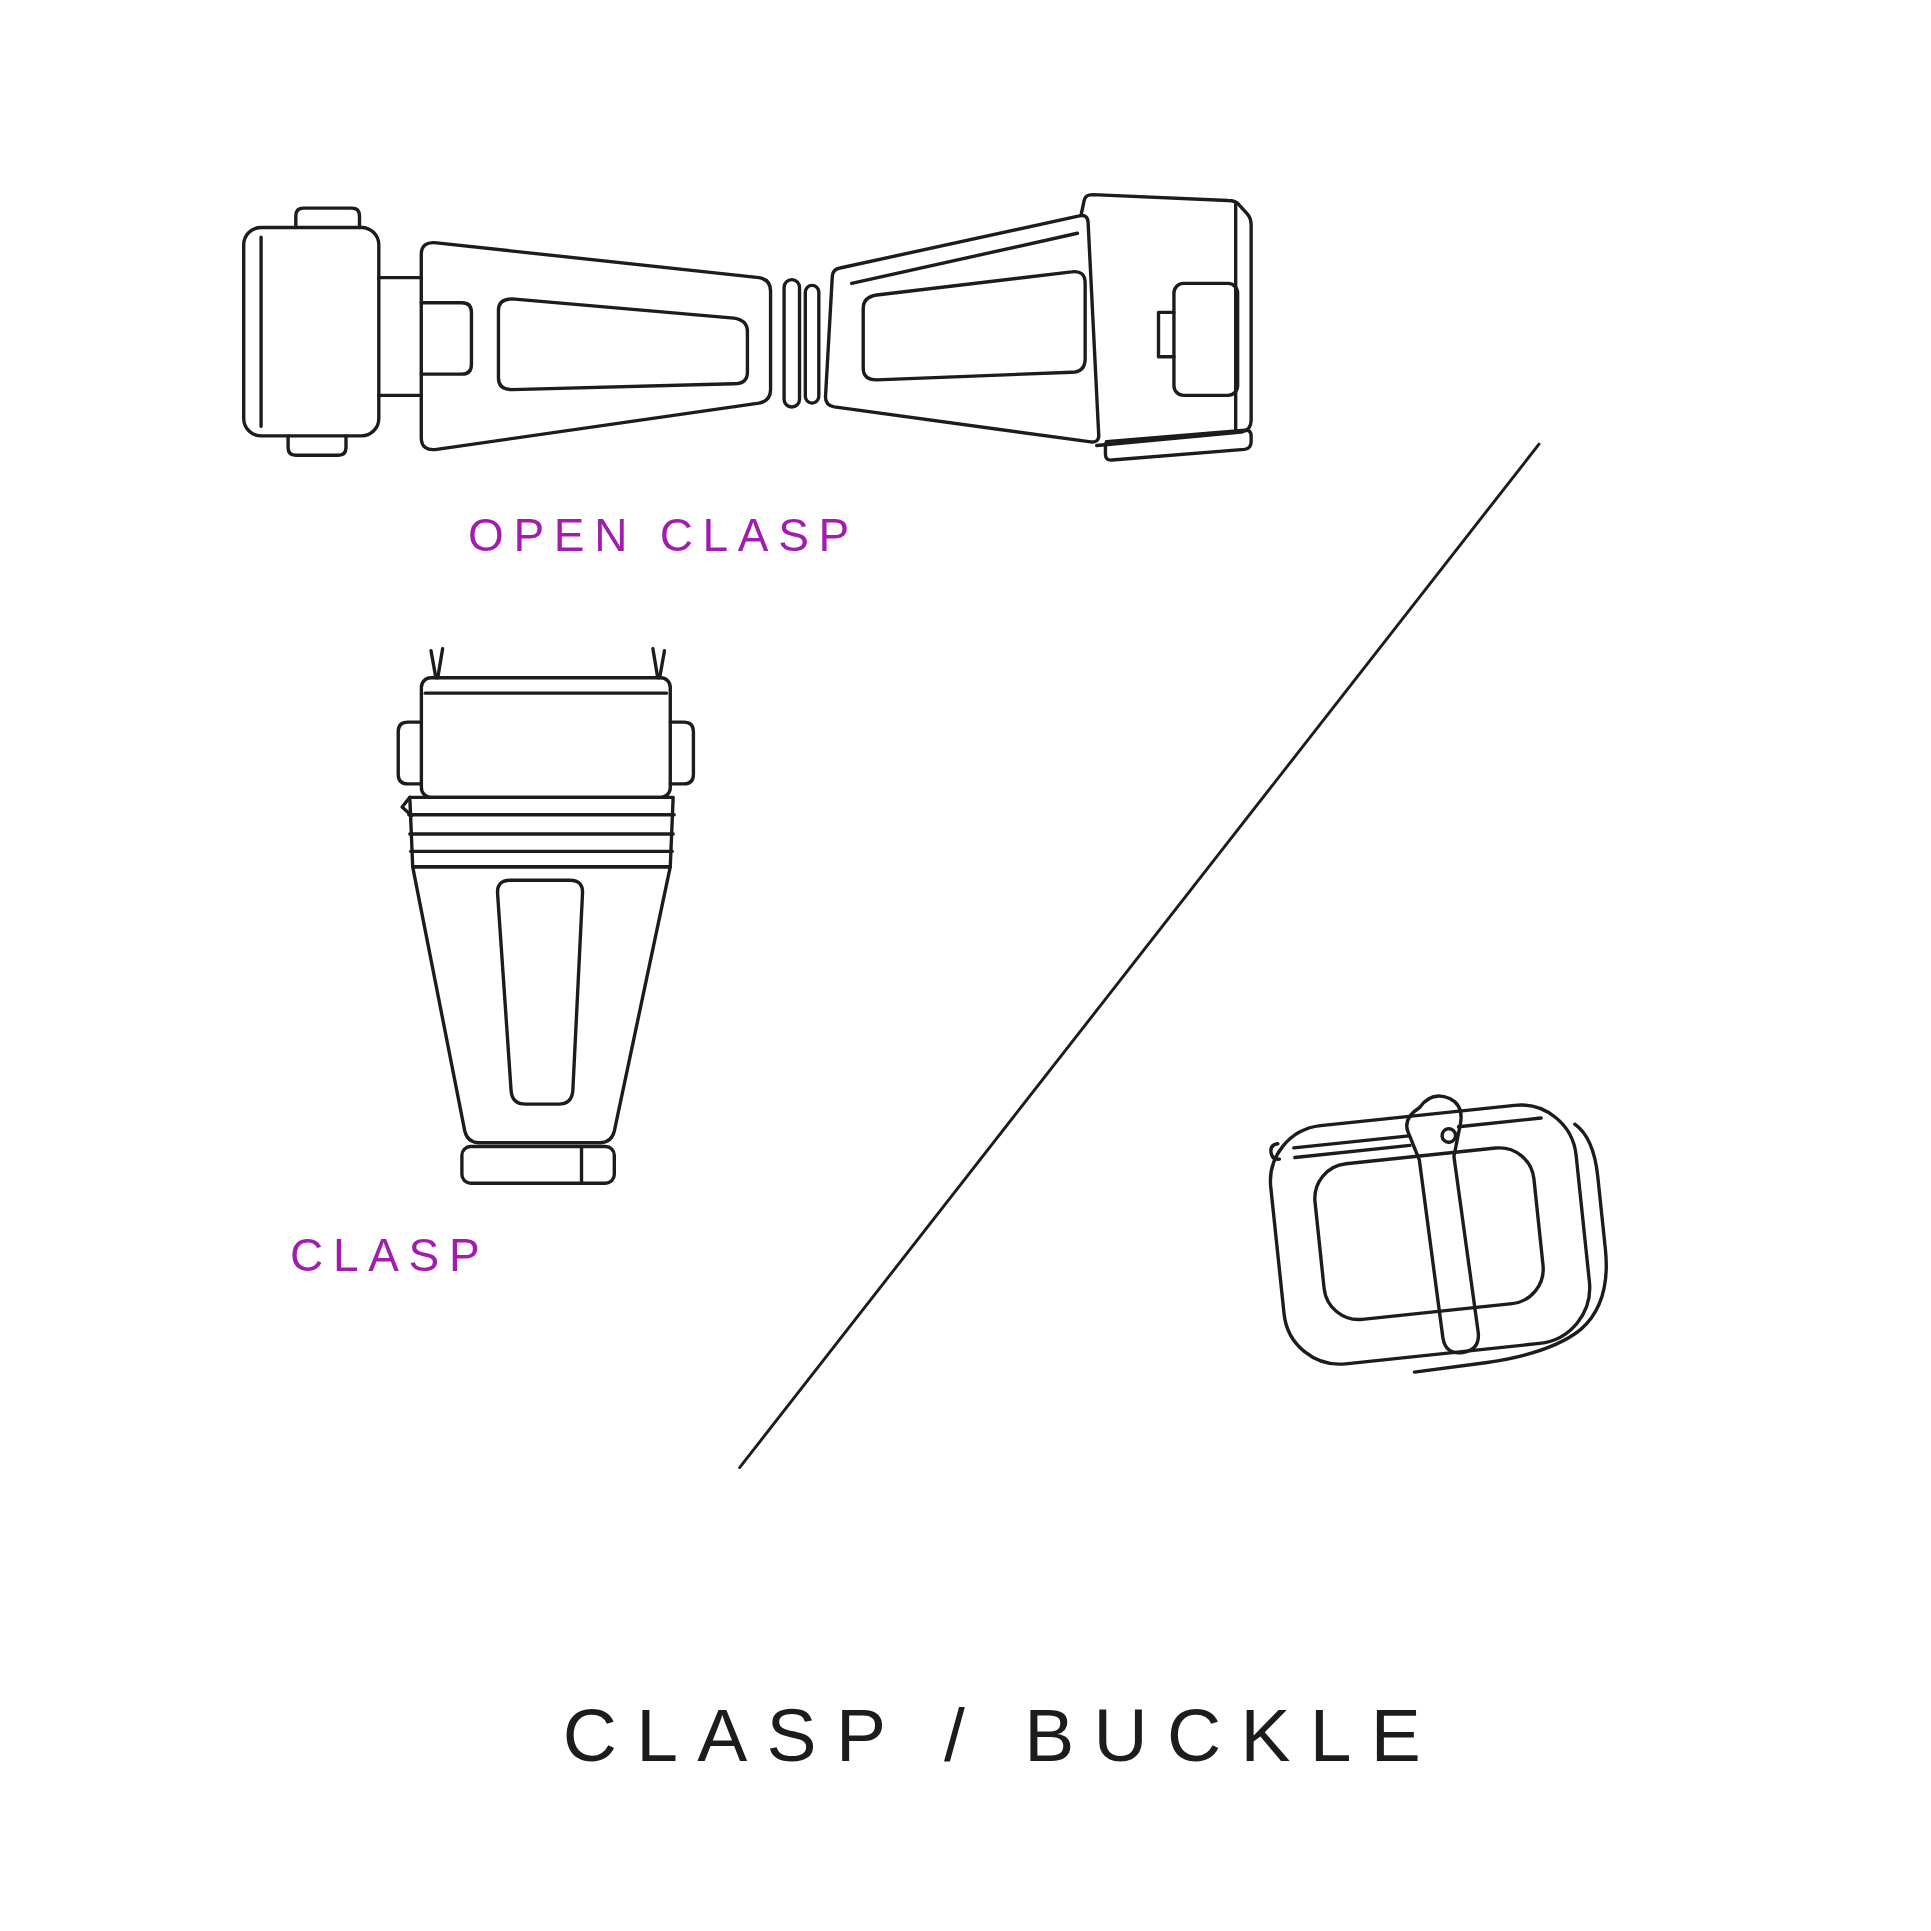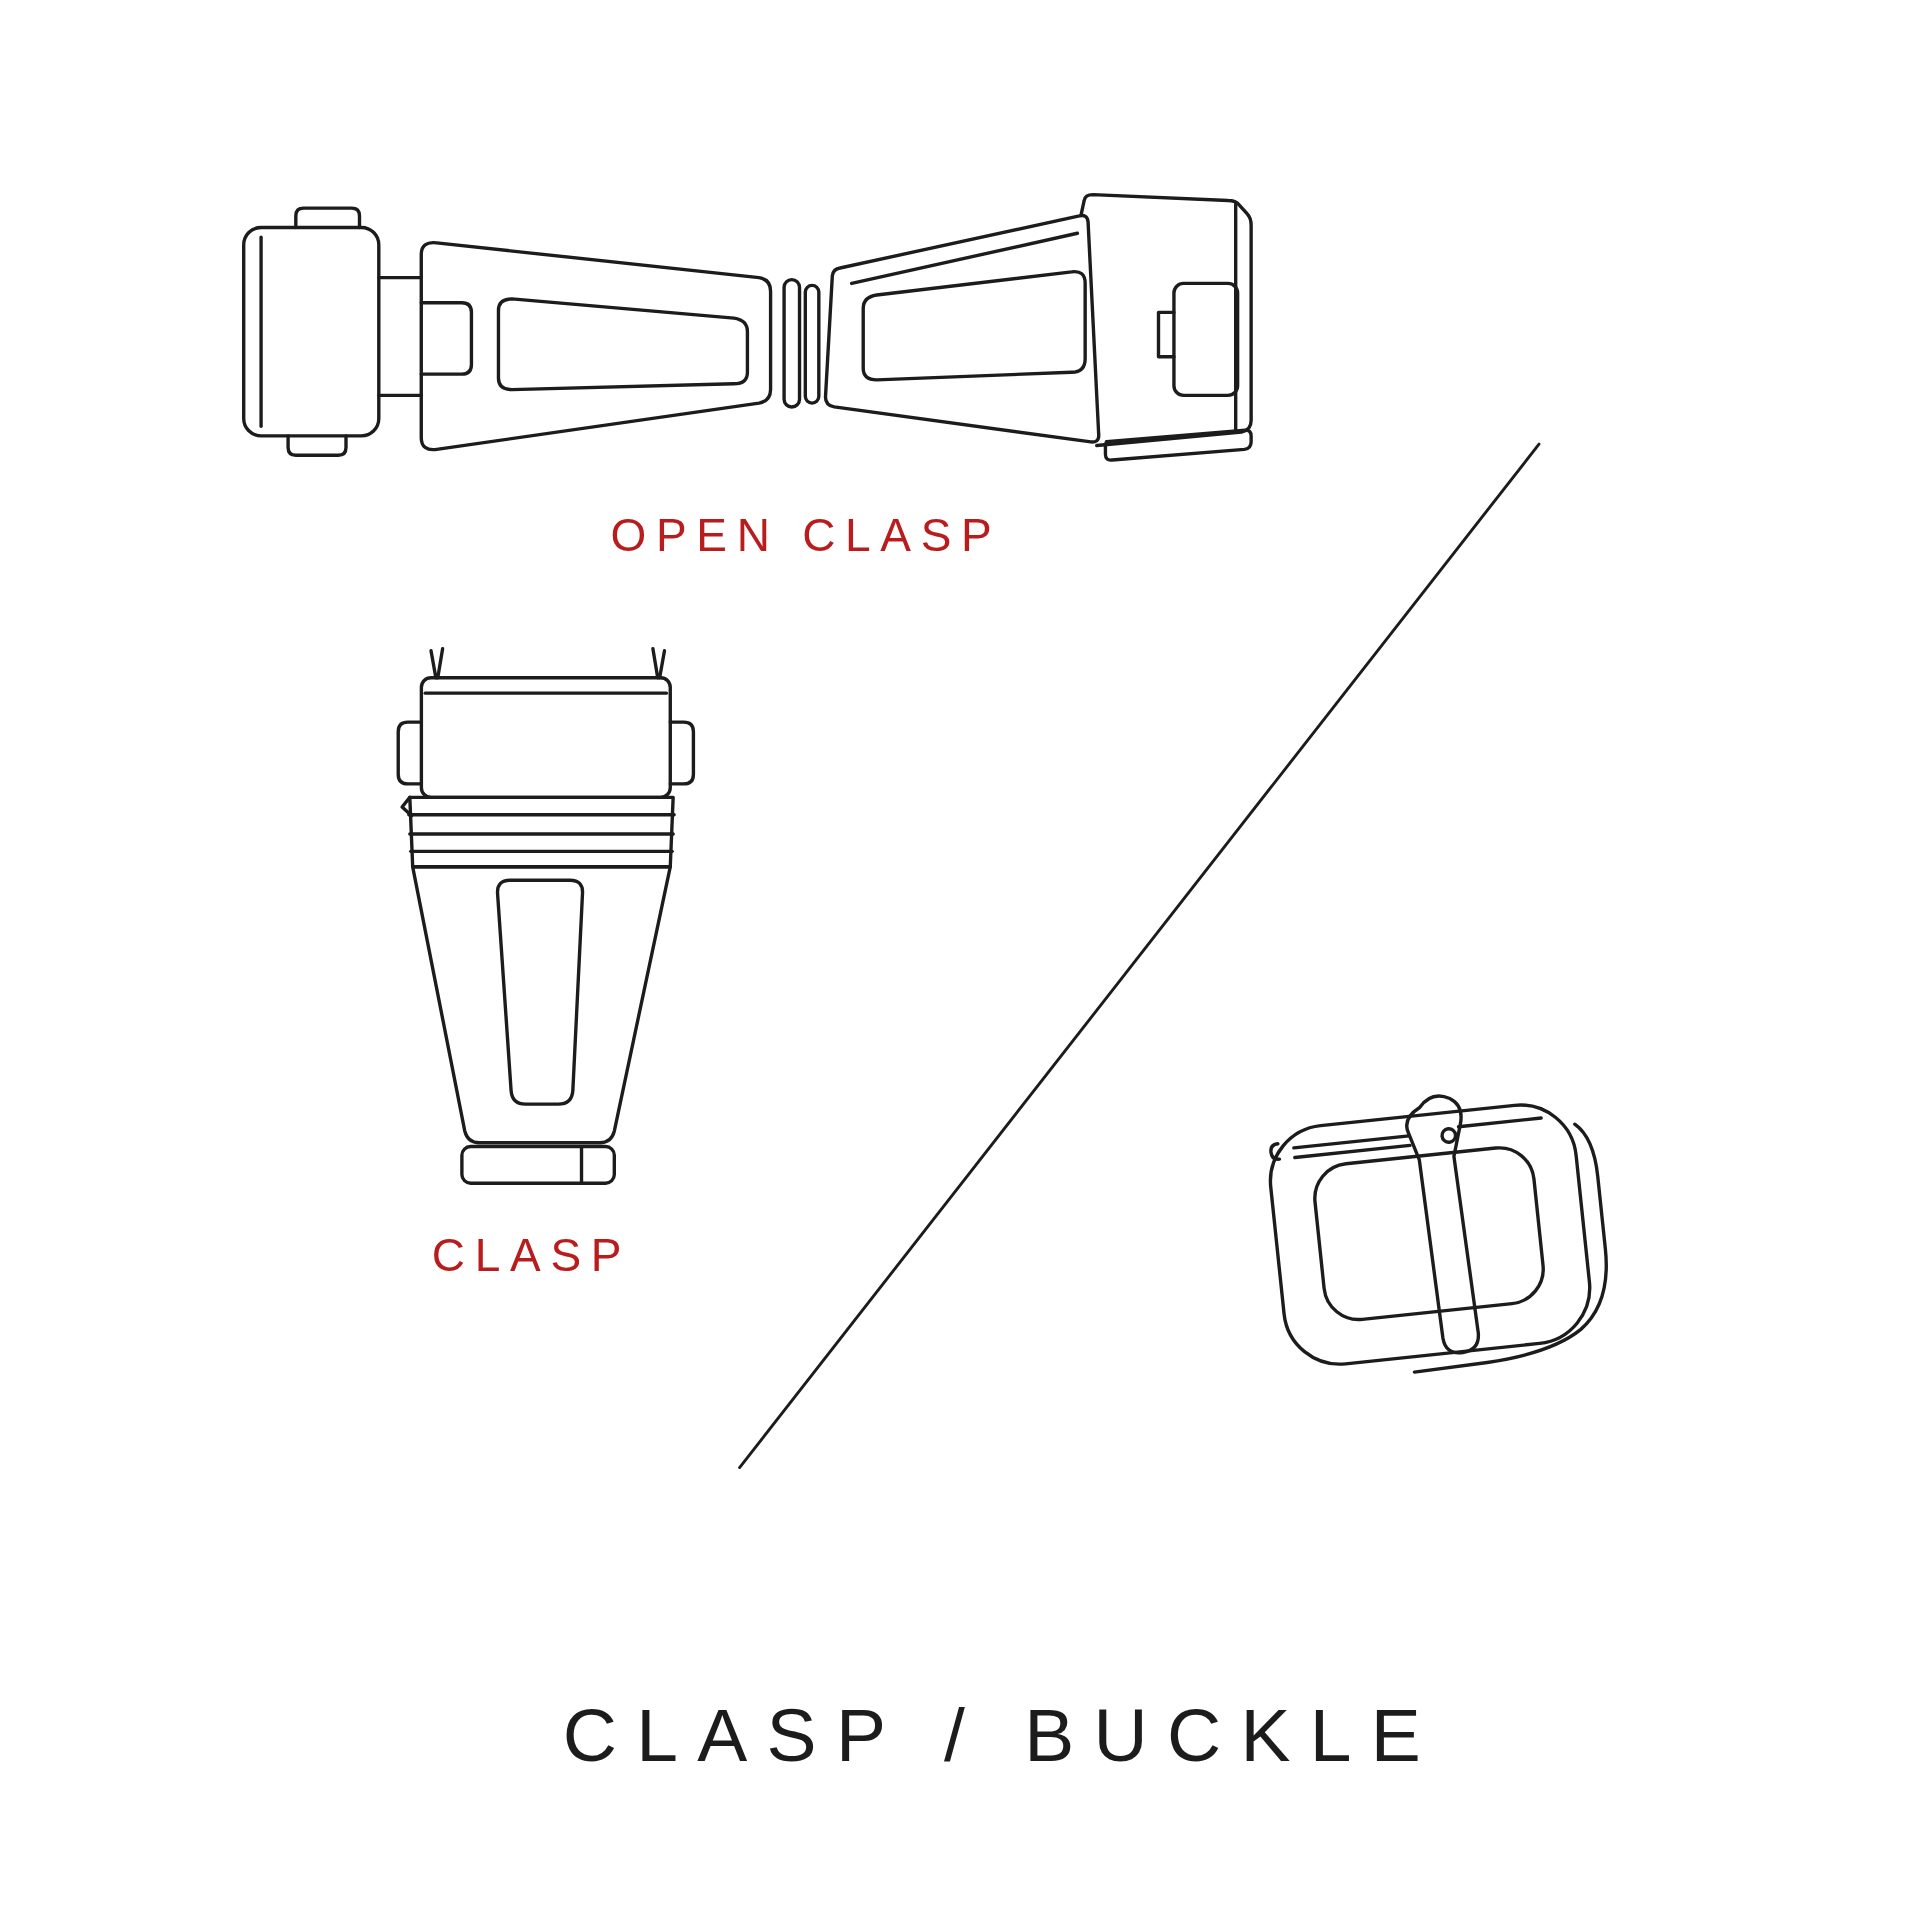--- a/index.html
+++ b/index.html
@@ -22,25 +22,25 @@
   }
   svg path, svg rect, svg line, svg circle {
     fill: none;
     stroke: #1c1c1c;
     stroke-width: 3.5;
     stroke-linecap: round;
     stroke-linejoin: round;
   }
   .label {
     position: absolute;
-    text-align: center;
+    text-align: left;
     font-size: 46px;
     letter-spacing: 9.7px;
     font-weight: 400;
-    color: #b91c1c;
+    color: #a21caf;
     white-space: nowrap;
   }
   .title {
     position: absolute;
     top: 1692px;
     left: 0;
     width: 100%;
     text-align: center;
     font-size: 75px;
     letter-spacing: 19.3px;

